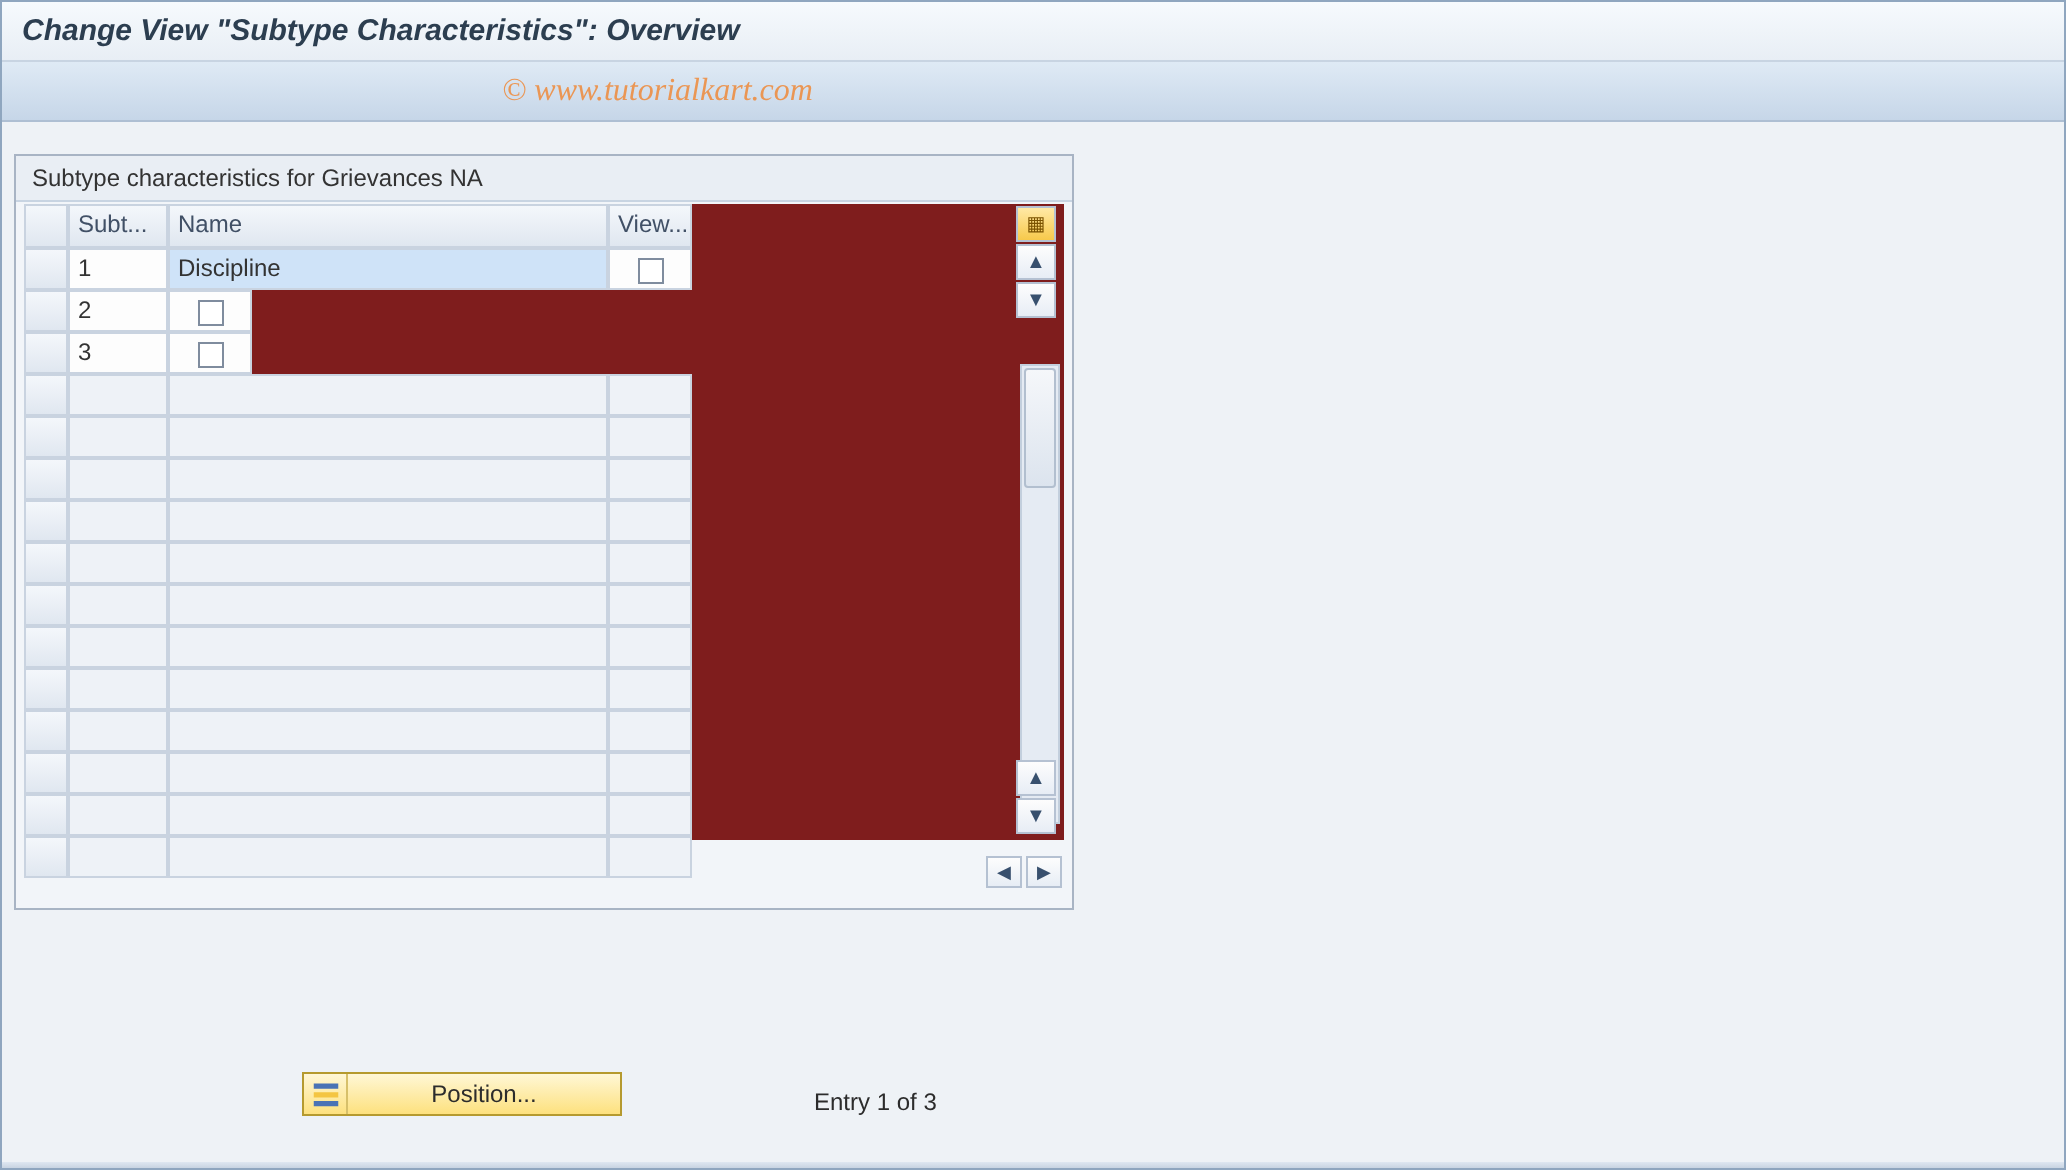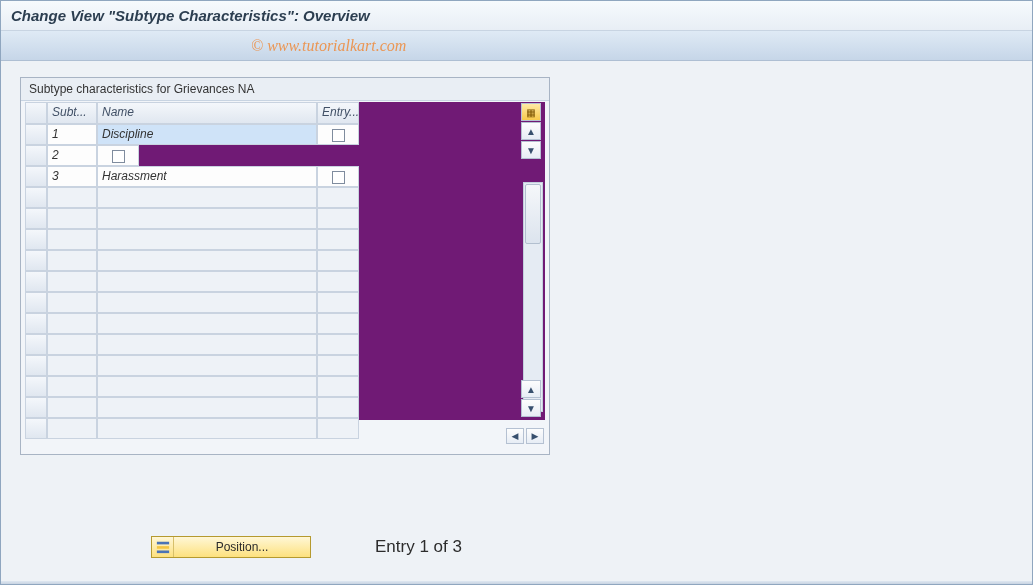--- a/index.html
+++ b/index.html
@@ -4,23 +4,23 @@
 <style>
   * { box-sizing: border-box; margin: 0; padding: 0; }
   html, body { width: 1033px; height: 585px; font-family: Arial, Helvetica, sans-serif; font-size: 12px; color: #333; background:#fff; }
   .window { width: 1033px; height: 585px; border:1px solid #8fa6bf; background:#eef2f6; position:relative; overflow:hidden;}
   
   .titlebar { height:30px; background:linear-gradient(#f6fafd,#e8eef5); border-bottom:1px solid #c8d4e2; padding:6px 10px; }
   .titlebar span { font-size:15px; font-weight:bold; font-style:italic; color:#2c3e50;}
   .toolbar { height:30px; background:linear-gradient(#dfeaf5,#c6d6e8); border-bottom:1px solid #aebfd3; position:relative;}
   .watermark { position:absolute; left:250px; top:6px; color:#ef8a3a; font-size:16px; opacity:.85; font-family:Georgia,serif;font-style:italic;}
   
-  .grid-panel { position:absolute; left:19px; top:76px; width:530px; height:378px; border:1px solid #a8b4c4; background:#f2f5f9;}
+  .grid-panel { position:absolute; left:6px; top:76px; width:530px; height:378px; border:1px solid #a8b4c4; background:#f2f5f9;}
   .grid-title { padding:4px 8px; font-size:12px; background:#e9eef4; border-bottom:1px solid #c8d4e2;}
-  .grid-wrap { position:absolute; left:4px; top:24px; right:4px; bottom:34px; border:0px solid #c8d4e2; background:#701a75;font-style:italic;}
+  .grid-wrap { position:absolute; left:4px; top:24px; right:4px; bottom:34px; border:0px solid #c8d4e2; background:#7f1d1d;}
   .grid-head { display:flex; height:22px; }
   .grid-head .cell, .grid-row .cell { border:1px solid #c9d3e0; padding:2px 4px; font-size:12px; }
   .grid-head .cell { background:linear-gradient(#f4f7fb,#e0e7f0); color:#415066; }
   .grid-body { }
   .grid-row { display:flex; height:21px; }
   .grid-row .cell { background:#fdfdfd; }
   .grid-row.empty .cell { background:#eef2f7;}
   .sel  { width:22px; background:linear-gradient(#f4f7fb,#e0e7f0)!important; border:1px solid #c9d3e0;}
   .c-sub{ width:50px;}
   .c-name{ width:220px;}
@@ -30,26 +30,26 @@
   
   .gutter { position:absolute; right:6px; top:24px; width:22px; bottom:34px; }
   .gbtn { width:20px; height:18px; border:1px solid #b5c1d2; background:linear-gradient(#fdfdfd,#e7edf5); margin:1px 0; display:flex; align-items:center; justify-content:center; font-size:10px; color:#38506e; cursor:pointer;}
   .gbtn.config { background:linear-gradient(#ffe9a6,#f7c94b); color:#7a5200;}
   .vscroll-track { position:absolute; right:6px; top:104px; width:20px; height:230px; background:#e5ebf3; border:1px solid #c3cfdd;}
   .vscroll-thumb { position:absolute; left:1px; top:1px; width:16px; height:60px; background:linear-gradient(#f5f7fa,#dce4ee); border:1px solid #b2bfcf; border-radius:2px;}
   
   .hscroll { position:absolute; left:4px; right:4px; bottom:8px; height:20px; display:flex; justify-content:flex-end; align-items:center; }
   .hbtn { width:18px; height:16px; border:1px solid #b5c1d2; background:linear-gradient(#fdfdfd,#e7edf5); margin:0 1px; display:flex; align-items:center; justify-content:center; font-size:9px; color:#38506e; cursor:pointer;}
   
-  .footer { position:absolute; left:150px; bottom:26px; display:flex; align-items:center; gap:64px;}
+  .footer { position:absolute; left:150px; bottom:26px; display:flex; align-items:flex-end; gap:96px;}
   .pos-btn { width:160px; height:22px; border:1px solid #b59a2f; background:linear-gradient(#fff7d6,#fde17e); display:flex; align-items:center; cursor:pointer;}
   .pos-btn .ico { width:22px; height:20px; display:flex; align-items:center; justify-content:center; border-right:1px solid #d7c06a;}
   .pos-btn .ico svg{ width:14px;height:14px;}
   .pos-btn .lbl { flex:1; text-align:center; font-size:12px; color:#2c2c2c;}
-  .entry-text { font-size:17px; color:#2c2c2c;}
+  .entry-text { font-size:12px; color:#2c2c2c;}
   .border-bottom{position:absolute;left:0;right:0;bottom:0;height:3px;background:linear-gradient(#dfe7f1,#c8d4e2);} 
 </style>
 </head>
 <body>
 
 <div class="window">
 
   <div class="titlebar">
     <span>Change View "Subtype Characteristics": Overview</span>
   </div>
@@ -58,38 +58,37 @@
   </div>
 
   <div class="grid-panel">
     <div class="grid-title">Subtype characteristics for Grievances NA</div>
 
     <div class="grid-wrap">
       <div class="grid-head">
         <div class="cell sel"></div>
         <div class="cell c-sub">Subt...</div>
         <div class="cell c-name">Name</div>
-        <div class="cell c-obj">Entry...</div>
+        <div class="cell c-obj">View...</div>
       </div>
       <div class="grid-body" id="grid-body">
           <div class="grid-row">
             <div class="cell sel"></div>
             <div class="cell c-sub">1</div>
             <div class="cell c-name highlight">Discipline</div>
             <div class="cell c-obj"><span class="chk"></span></div>
           </div>
           <div class="grid-row">
             <div class="cell sel"></div>
             <div class="cell c-sub">2</div>
             <div class="cell c-obj"><span class="chk"></span></div>
           </div>
           <div class="grid-row">
             <div class="cell sel"></div>
             <div class="cell c-sub">3</div>
-            <div class="cell c-name">Harassment</div>
             <div class="cell c-obj"><span class="chk"></span></div>
           </div>
           <div class="grid-row empty">
             <div class="cell sel"></div>
             <div class="cell c-sub"></div>
             <div class="cell c-name"></div>
             <div class="cell c-obj"></div>
           </div>
           <div class="grid-row empty">
             <div class="cell sel"></div>

